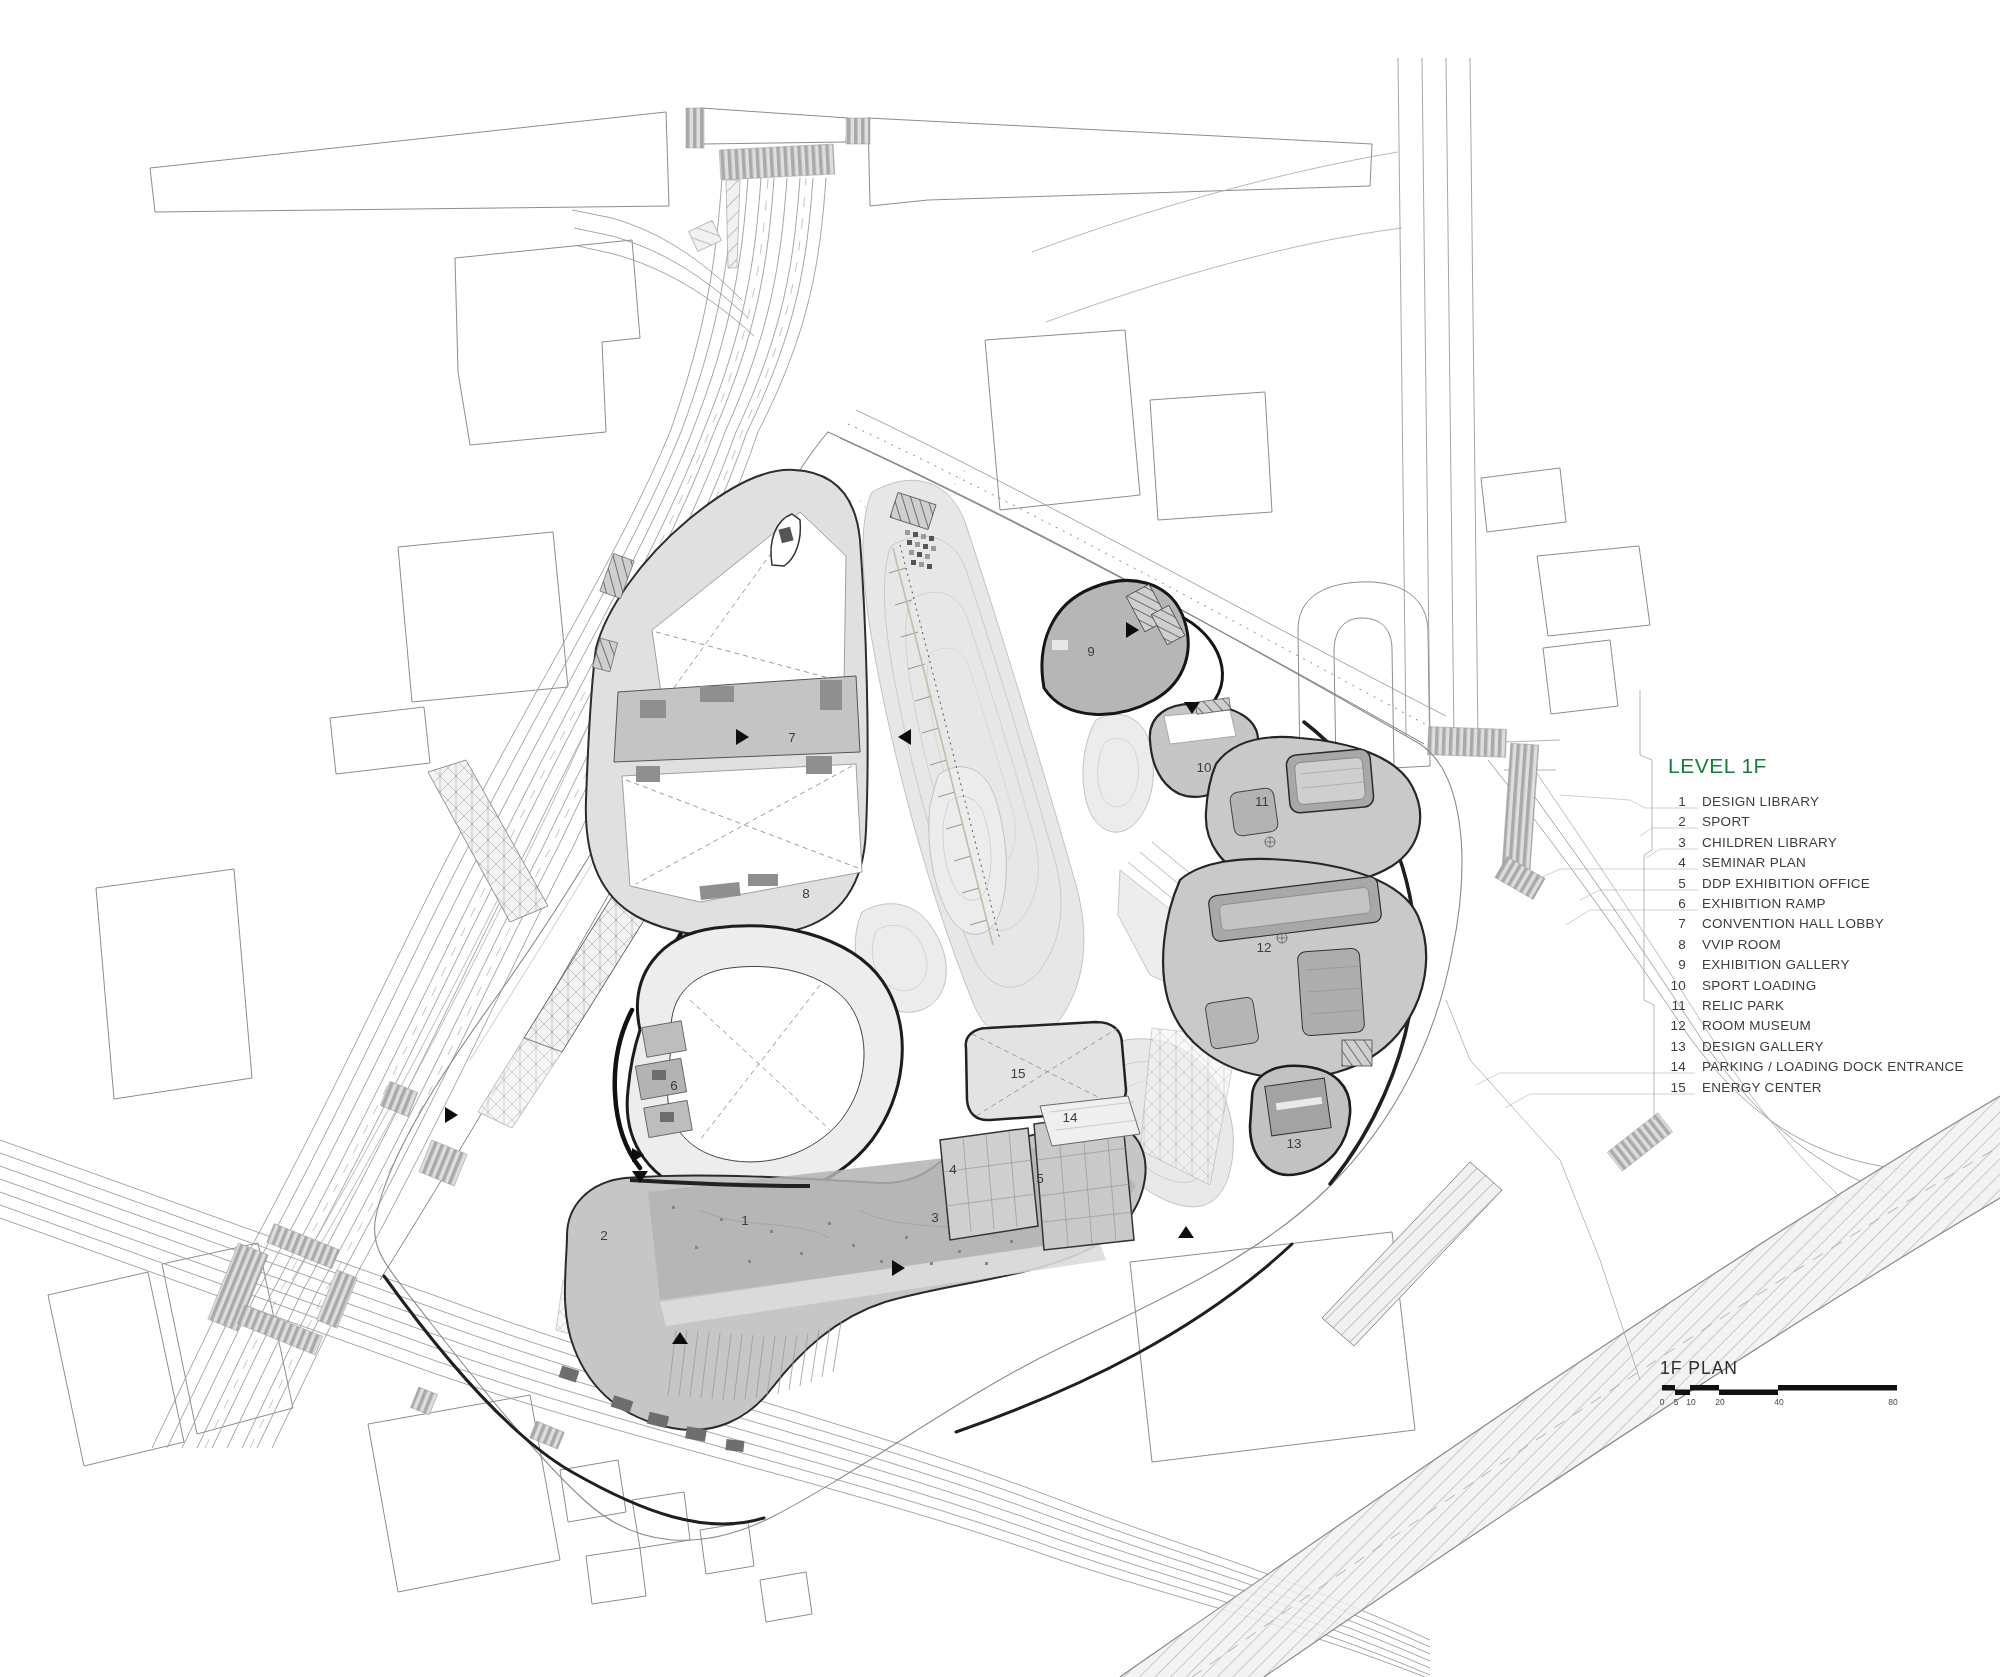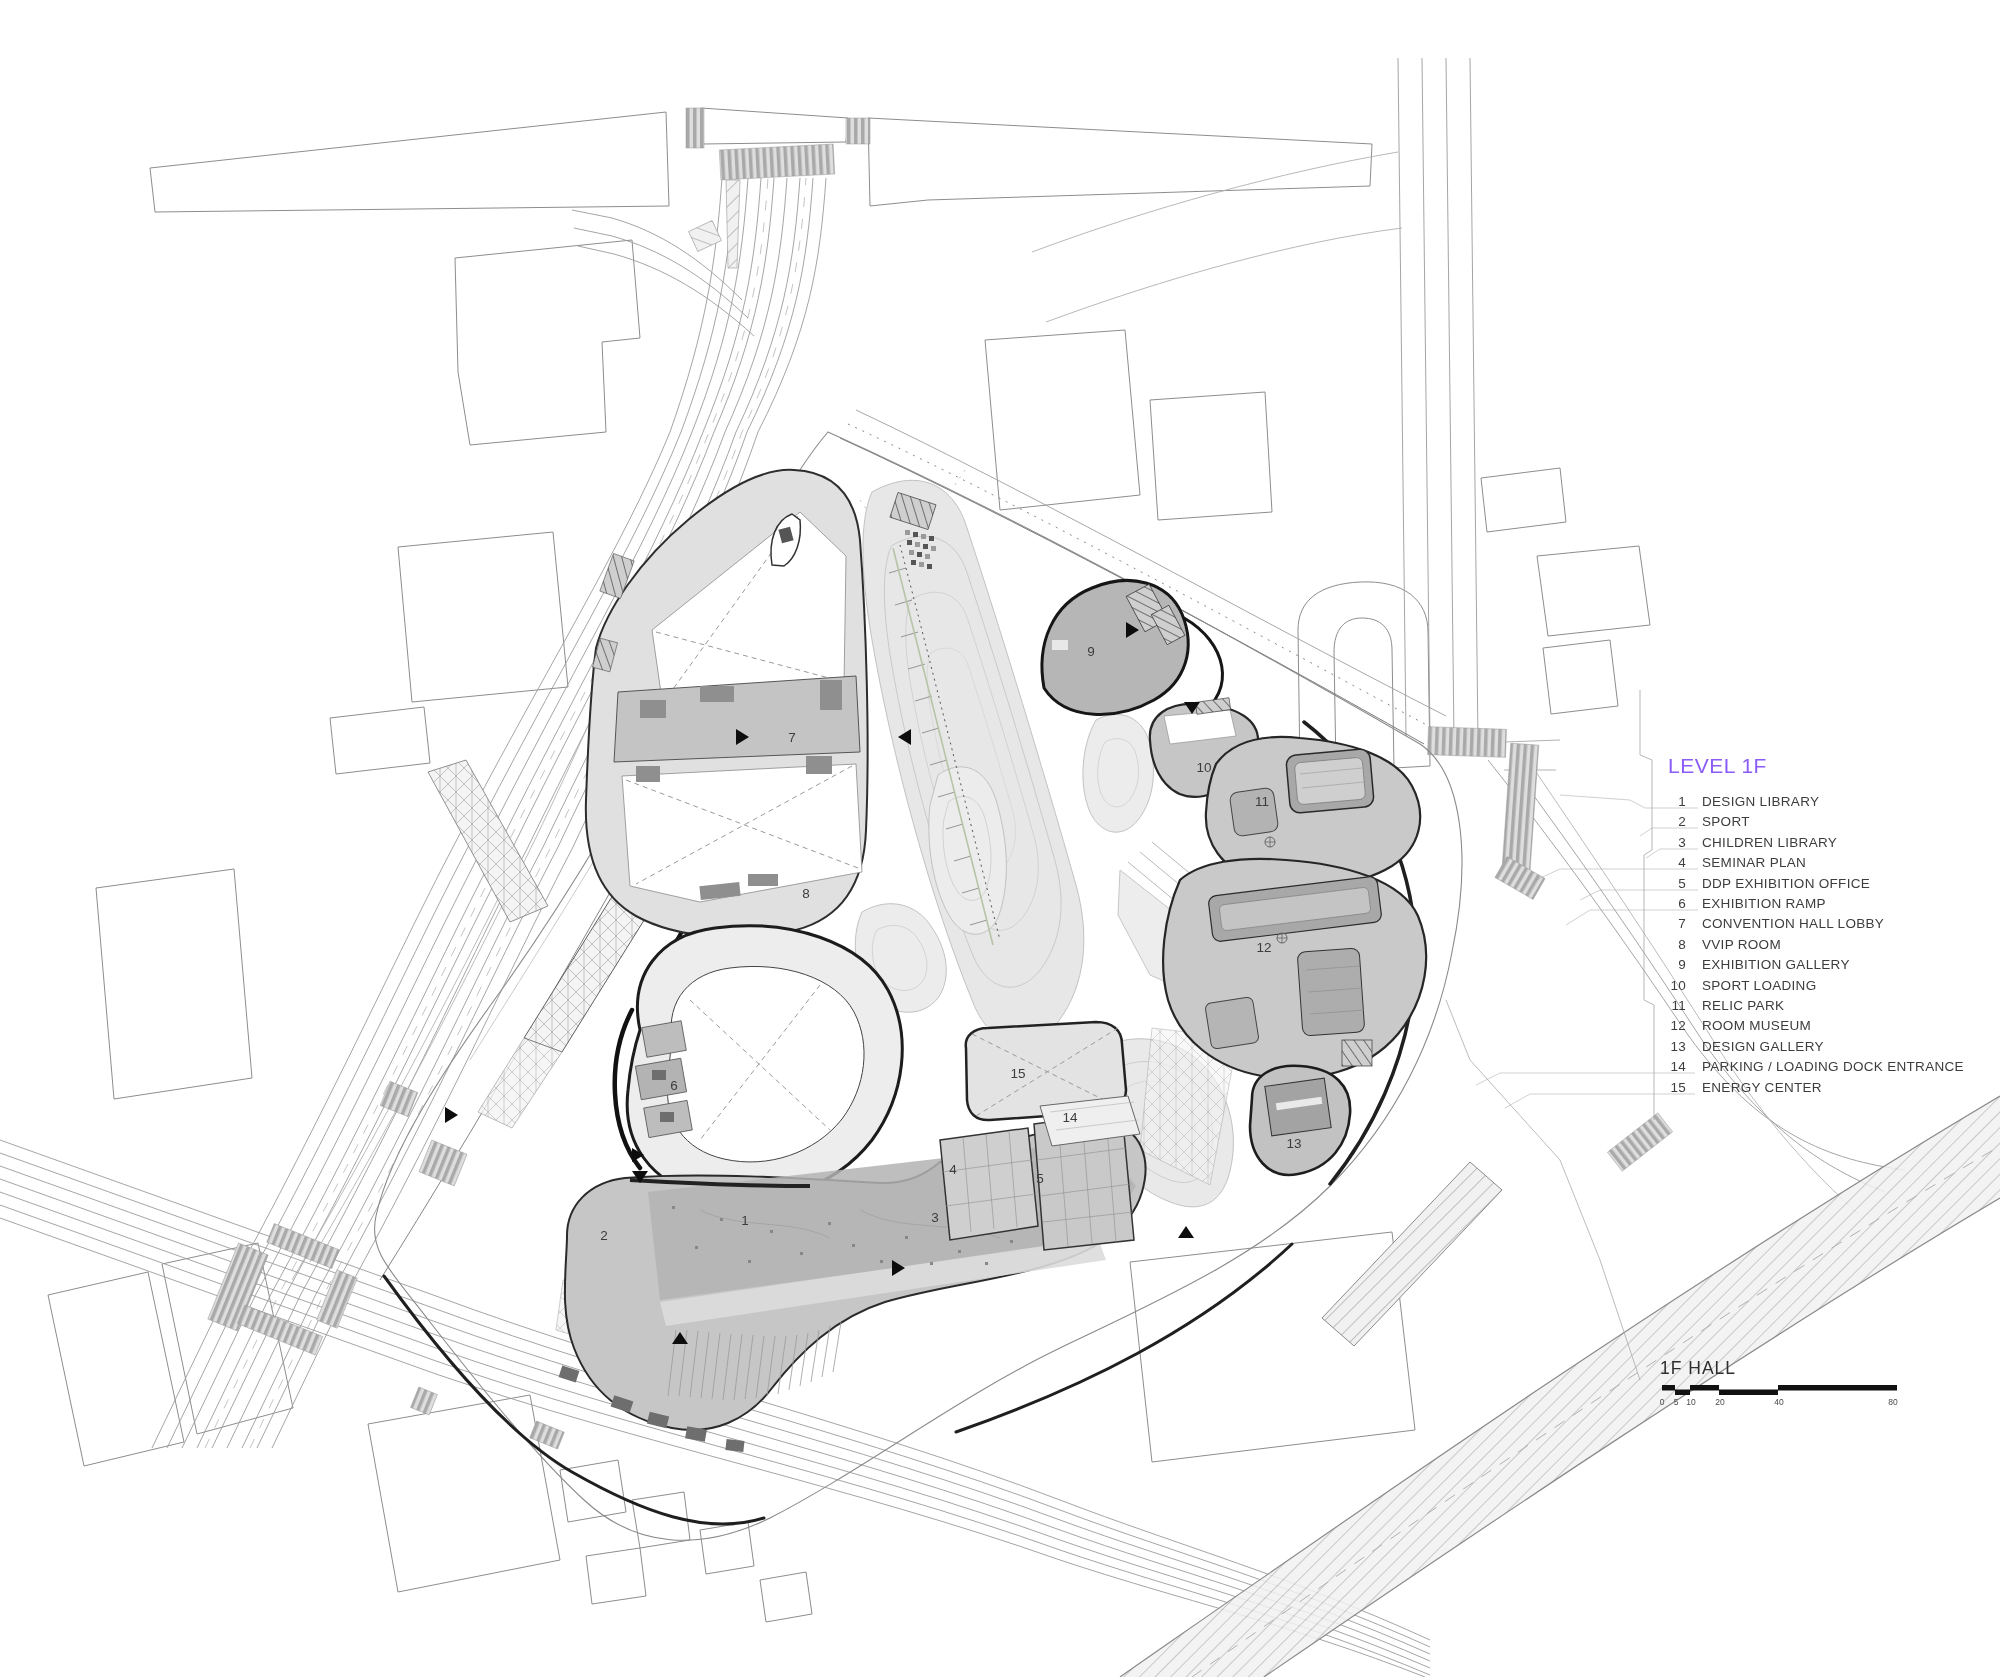--- a/index.html
+++ b/index.html
@@ -1,21 +1,21 @@
 <!DOCTYPE html>
 <html><head>
 <meta charset="utf-8">
 <style>
   html,body{margin:0;padding:0;background:#fff;}
   #canvas{position:relative;width:2000px;height:1677px;background:#ffffff;overflow:hidden;
           font-family:"Liberation Sans",sans-serif;}
   #plan-svg{position:absolute;left:0;top:0;}
   
   #legend{position:absolute;left:1664px;top:754px;color:#3d3d3d;}
-  #legend .heading{font-size:21px;letter-spacing:.5px;color:#8b5cf6;margin:0 0 14px 4px;}
+  #legend .heading{font-size:21px;letter-spacing:.5px;color:#15803d;margin:0 0 14px 4px;}
   #legend .row{display:flex;align-items:baseline;font-size:13.5px;line-height:20.4px;letter-spacing:.3px;}
   #legend .num{width:22px;text-align:right;margin-right:16px;flex:0 0 auto;}
   #legend .lbl{white-space:nowrap;}
   
   #scale-title{position:absolute;left:1660px;top:1358px;font-size:17.5px;letter-spacing:1px;color:#2e2e2e;}
 </style>
 </head>
 <body>
 
 <div id="canvas">
@@ -463,15 +463,15 @@
   <div class="row">
     <span class="num">14</span>
     <span class="lbl">PARKING / LOADING DOCK ENTRANCE</span>
       </div>
   <div class="row">
     <span class="num">15</span>
     <span class="lbl">ENERGY CENTER</span>
       </div>
 </div>
 
-<div id="scale-title">1F HALL</div>
+<div id="scale-title">1F PLAN</div>
 
 </div>
 
 </body></html>

